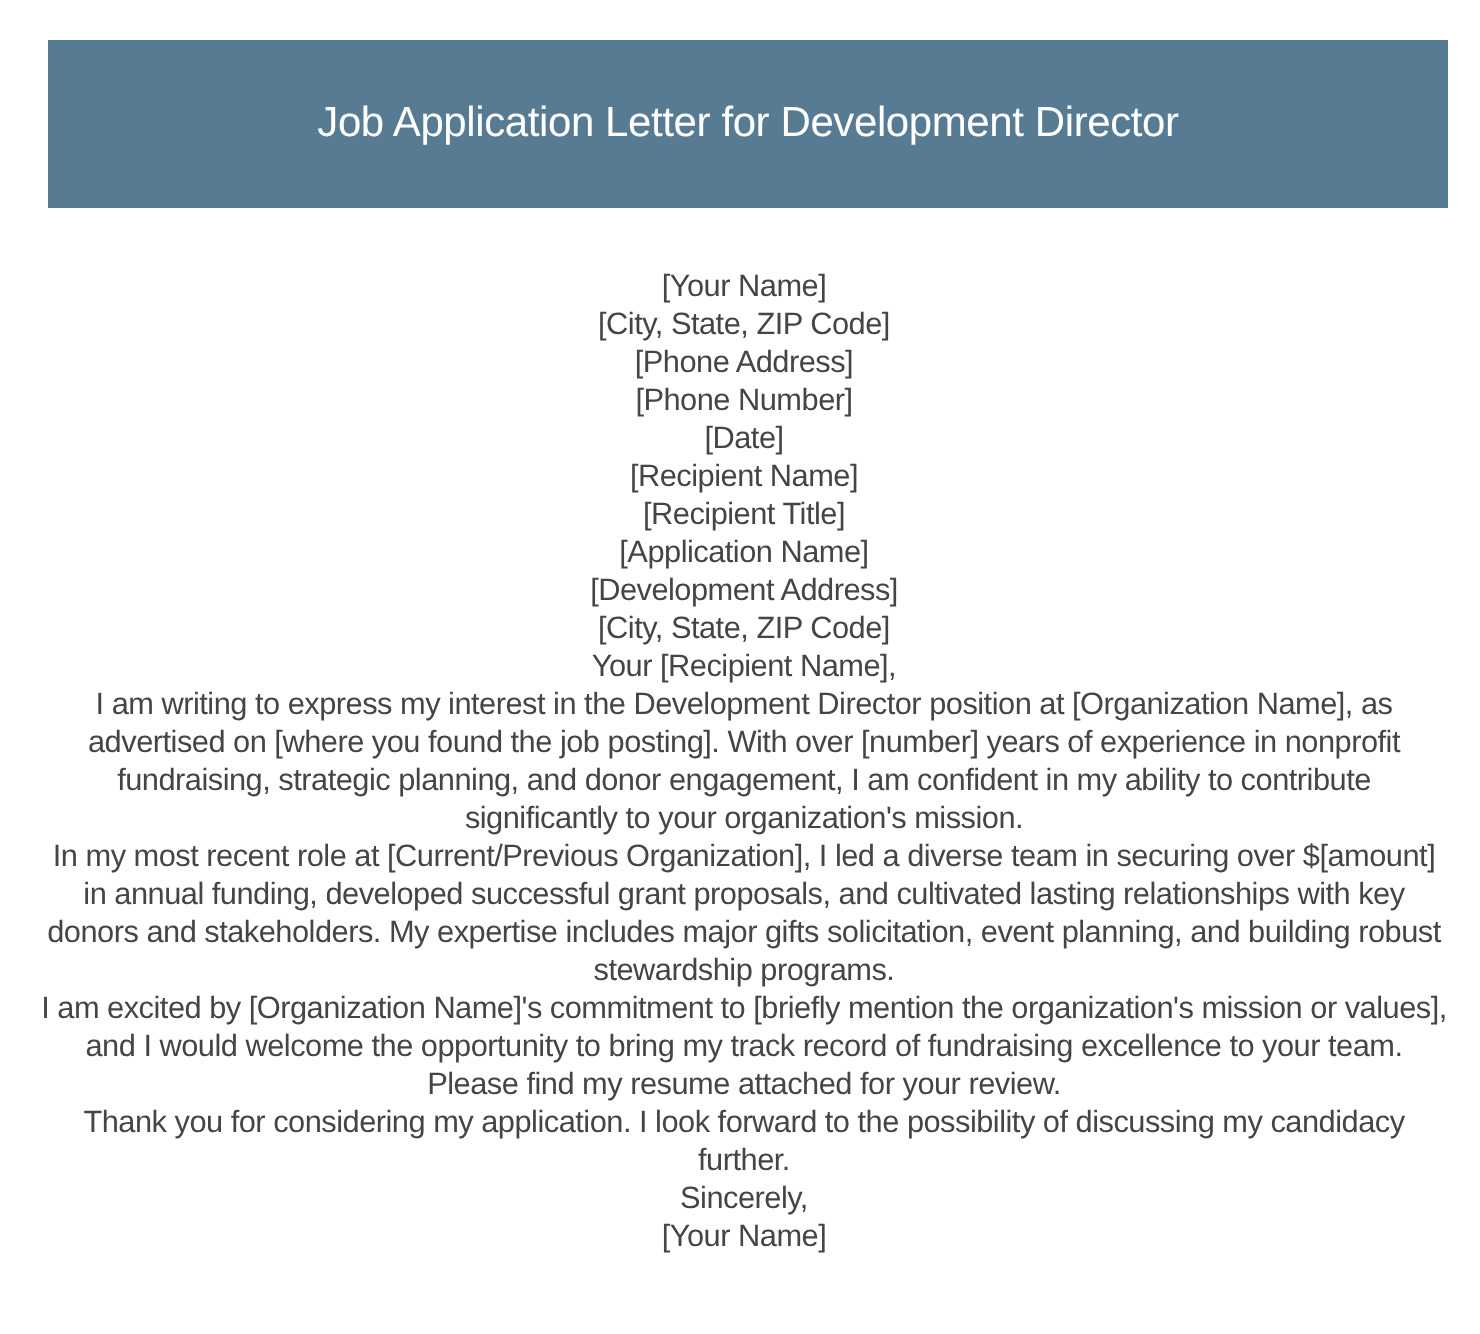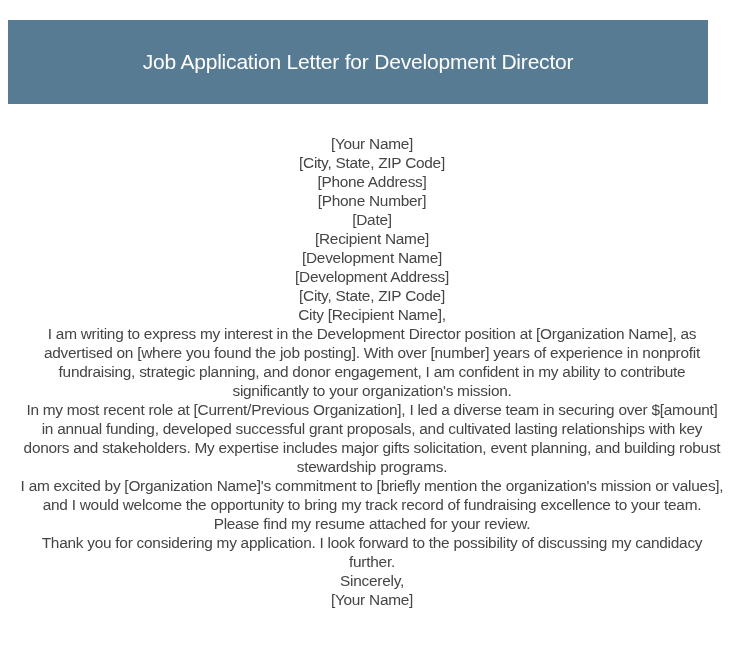--- a/index.html
+++ b/index.html
@@ -8,21 +8,21 @@
       background: #ffffff;
     }
     body {
       width: 740px;
       height: 667px;
       overflow: hidden;
       font-family: "Liberation Sans", "DejaVu Sans", sans-serif;
     }
     .header {
       position: absolute;
-      left: 8px;
+      left: 24px;
       top: 20px;
       width: 700px;
       height: 84px;
       background: #587b94;
       display: flex;
       align-items: center;
       justify-content: center;
     }
     .header h1 {
       margin: 0;
@@ -57,24 +57,25 @@
 <div class="letter">
   <div>
     <p class="line">[Your Name]</p>
     <p class="line">[City, State, ZIP Code]</p>
     <p class="line">[Phone Address]</p>
     <p class="line">[Phone Number]</p>
   </div>
   <p class="line">[Date]</p>
   <div>
     <p class="line">[Recipient Name]</p>
-    <p class="line">[Development Name]</p>
+    <p class="line">[Recipient Title]</p>
+    <p class="line">[Application Name]</p>
     <p class="line">[Development Address]</p>
     <p class="line">[City, State, ZIP Code]</p>
   </div>
-  <p class="line">City [Recipient Name],</p>
+  <p class="line">Your [Recipient Name],</p>
   <p class="para">I am writing to express my interest in the Development Director position at [Organization Name], as advertised on [where you found the job posting]. With over [number] years of experience in nonprofit fundraising, strategic planning, and donor engagement, I am confident in my ability to contribute significantly to your organization's mission.</p>
   <p class="para">In my most recent role at [Current/Previous Organization], I led a diverse team in securing over $[amount] in annual funding, developed successful grant proposals, and cultivated lasting relationships with key donors and stakeholders. My expertise includes major gifts solicitation, event planning, and building robust stewardship programs.</p>
   <p class="para">I am excited by [Organization Name]'s commitment to [briefly mention the organization's mission or values], and I would welcome the opportunity to bring my track record of fundraising excellence to your team. Please find my resume attached for your review.</p>
   <p class="para">Thank you for considering my application. I look forward to the possibility of discussing my candidacy further.</p>
   <p class="line">Sincerely,</p>
   <p class="line">[Your Name]</p>
 </div>
 
 </body></html>

